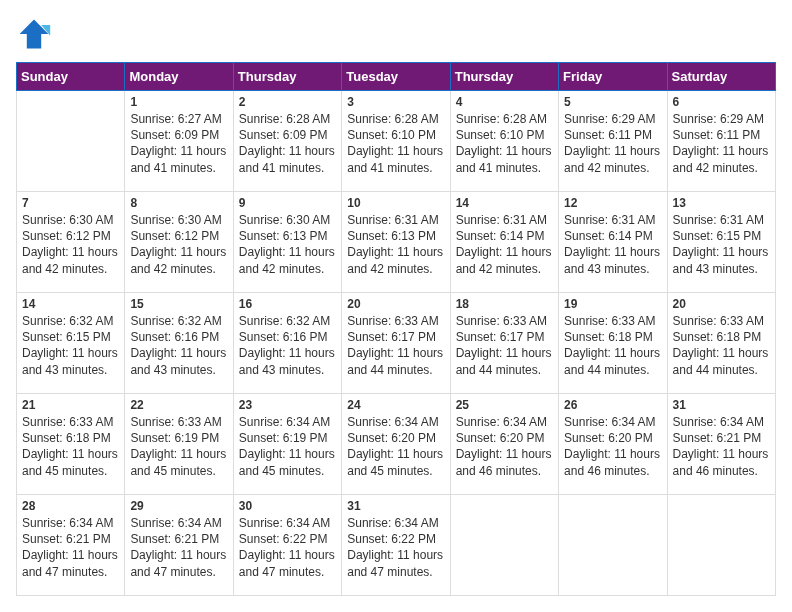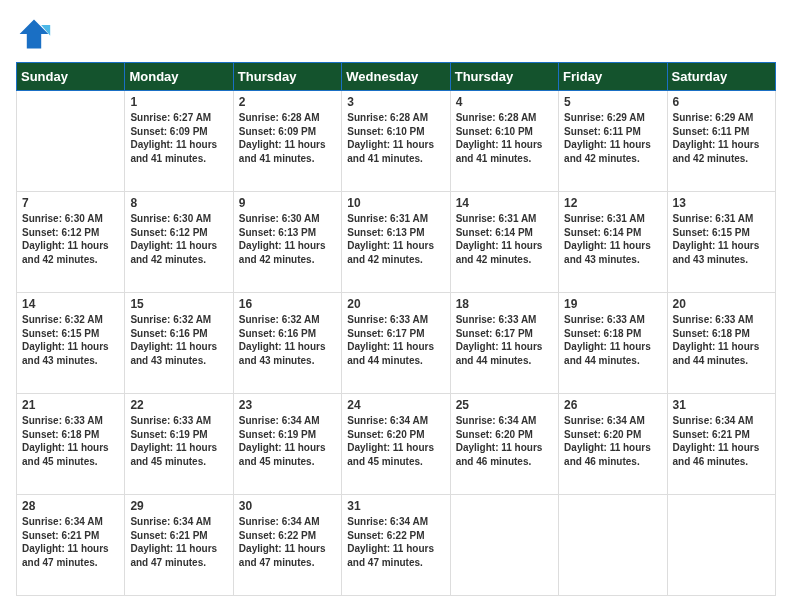--- a/index.html
+++ b/index.html
@@ -55,21 +55,21 @@
       color: #555;
     }
     .calendar {
       flex: 1;
       border: 1px solid #ccc;
       border-collapse: collapse;
       width: 100%;
       table-layout: fixed;
     }
     .calendar th {
-      background-color: #14532d;
+      background-color: #701a75;
       color: #fff;
       font-size: 13px;
       font-weight: bold;
       padding: 6px 4px;
       text-align: left;
       border: 1px solid #1a6fc4;
     }
     .calendar td {
       border: 1px solid #ddd;
       vertical-align: top;
@@ -79,24 +79,23 @@
       height: 80px;
       width: calc(100% / 7);
     }
     .day-number {
       font-weight: bold;
       font-size: 12px;
       margin-bottom: 2px;
       display: block;
     }
     .day-info {
-      font-size: 10px;
+      font-size: 12px;
       line-height: 1.35;
       color: #333;
-      font-weight: bold;
     }
     .empty-cell {
       background: #fff;
     }
   </style>
 </head>
 <body>
 
 <div class="page">
   <div class="header">
@@ -115,21 +114,21 @@
       <div class="location"></div>
     </div>
   </div>
 
   <table class="calendar">
     <thead>
       <tr>
       <th>Sunday</th>
           <th>Monday</th>
           <th>Thursday</th>
-          <th>Wednesday</th>
+          <th>Tuesday</th>
           <th>Thursday</th>
           <th>Friday</th>
           <th>Saturday</th>
         </tr>
     </thead>
     <tbody id="calendar-body">
     <tr>
           <td class="empty-cell"></td>
           <td>
             <span class="day-number">1</span>

